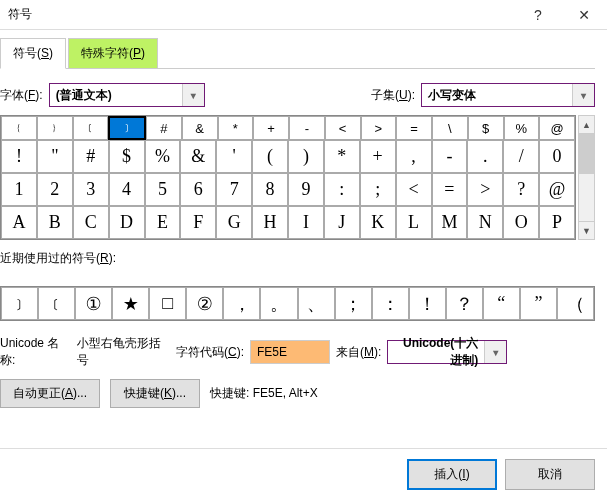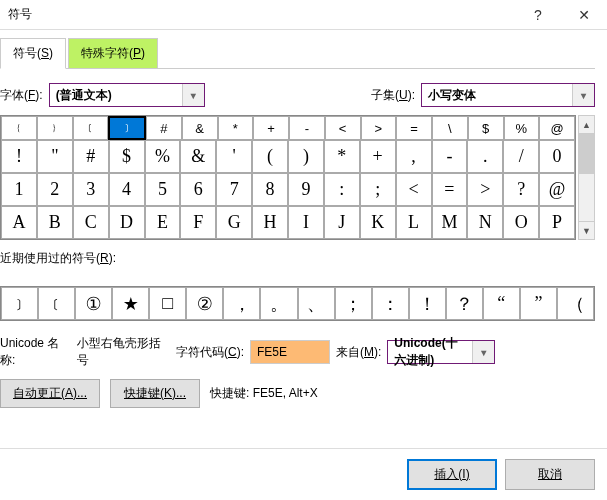--- a/index.html
+++ b/index.html
@@ -27,23 +27,23 @@
 .grid-cell.selected { background: #0078d7; color: #fff; border: 2px solid #000; }
 .scroll { width: 17px; display: flex; flex-direction: column; border: 1px solid #ccc; background: #f0f0f0; }
 .scroll .sbtn { height: 18px; display: flex; align-items: center; justify-content: center; font-size: 9px; color: #555; cursor: pointer; background: #f0f0f0; border-bottom: 1px solid #ccc; }
 .scroll .strack { flex: 1; background: #f0f0f0; }
 .scroll .thumb { width: 100%; height: 40px; background: #cdcdcd; }
 .scroll .sbtn:last-child { border-top: 1px solid #ccc; border-bottom: none; }
 .recent-label { margin-bottom: 19px; display: block; }
 .recent-grid { border: 1px solid #888; margin-bottom: 14px; }
 .code-row { display: flex; align-items: center; gap: 6px; margin-bottom: 10px; }
 .code-field { border: 1px solid #ccc; height: 24px; width: 80px; padding: 0 6px; font-size: 12px; display: flex; align-items: center; background: #fdba74; }
-.sel.from { width: 108px; }
+.sel.from { width: 120px; text-align: right; }
 .btn-row { display: flex; align-items: center; gap: 10px; margin-bottom: 16px; }
-button.btn { padding: 5px 12px; border: 1px solid #adadad; background: #e1e1e1; font-family: inherit; font-size: 12px; cursor: pointer; min-width: 90px; text-decoration: underline; }
+button.btn { padding: 5px 12px; border: 1px solid #adadad; background: #e1e1e1; font-family: inherit; font-size: 12px; cursor: pointer; min-width: 90px; }
 .bottom { display: flex; justify-content: flex-end; gap: 8px; padding: 10px 12px; border-top: 1px solid #ddd; position: absolute; bottom: 0; left: 0; right: 0; background: #fff; }
 button.btn.primary { border: 2px solid #0078d7; background: #e1e1e1; }
 .u { text-decoration: underline; }
 .name-block { display:flex; gap:4px; width:170px; }
 </style>
 </head>
 <body>
 
 <div class="titlebar">
   <span class="title">符号</span>

